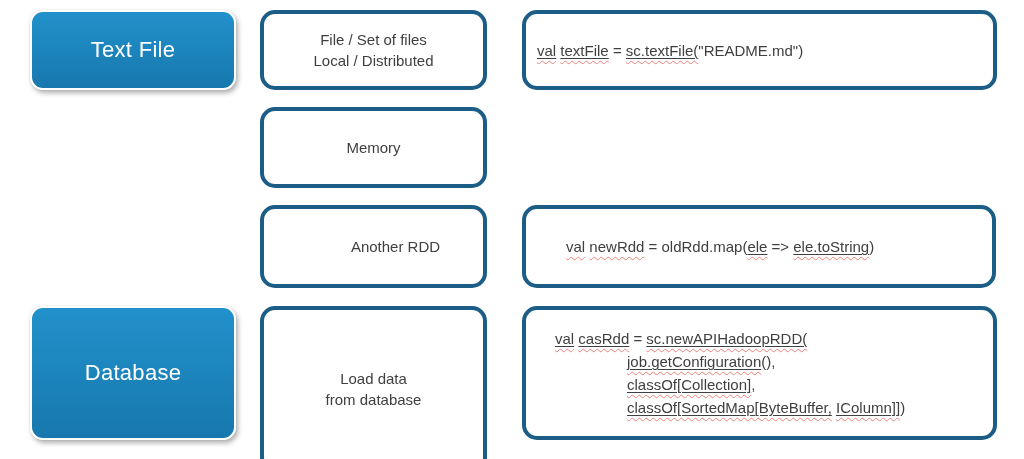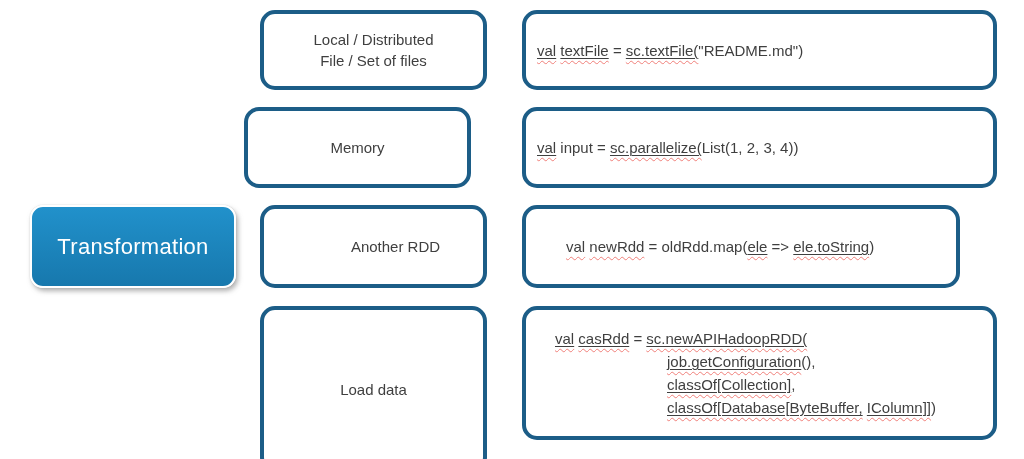--- a/index.html
+++ b/index.html
@@ -25,80 +25,79 @@
   }
   .outline-box{
     background:#ffffff;
     border:4px solid var(--border);
     border-radius:15px;
     display:flex;align-items:center;
   }
   .desc-box{justify-content:center;text-align:center;color:var(--text);font-size:15px;line-height:21px;}
   .code-box{justify-content:flex-start;padding-left:11px;color:var(--text);font-size:15px;}
   .code-line{white-space:pre;line-height:23px;}
-  .code-line.indent{margin-left:112px;}
+  .code-line.indent{margin-left:72px;}
   .tk.sq{
     text-decoration-line:underline;
     text-decoration-style:wavy;
     text-decoration-color:var(--sq);
     text-decoration-thickness:1px;
     text-underline-offset:4px;
   }
   .tk-in.u{
     text-decoration-line:underline;
     text-decoration-style:solid;
     text-decoration-color:var(--text);
     text-decoration-thickness:1px;
     text-underline-offset:2px;
   }
 </style>
 </head>
 <body>
 
 <div class="canvas" id="canvas">
+    <div class="box label-box" style="left: 30px; width: 206px; top: 10px; height: 80px;">
+      <span>Text File</span>
+    </div>
     <div class="box outline-box desc-box" style="left: 260px; width: 227px; top: 10px; height: 80px;">
       <div style="width: 100%;">
+        <div>File / Set of files</div>
         <div>Local / Distributed</div>
-        <div>File / Set of files</div>
       </div>
     </div>
     <div class="box outline-box code-box" style="left: 522px; width: 475px; top: 10px; height: 80px;">
       <div>
         <div class="code-line"><span class="tk sq"><span class="tk-in u">val</span></span><span class="tk"><span class="tk-in"> </span></span><span class="tk sq"><span class="tk-in u">textFile</span></span><span class="tk"><span class="tk-in"> = </span></span><span class="tk sq"><span class="tk-in u">sc.textFile(</span></span><span class="tk"><span class="tk-in">"README.md")</span></span></div>
       </div>
     </div>
-    <div class="box outline-box desc-box" style="left: 244px; width: 227px; top: 107px; height: 81px;">
+    <div class="box outline-box desc-box" style="left: 260px; width: 227px; top: 107px; height: 81px;">
       <div style="width: 100%;">
         <div>Memory</div>
       </div>
-    </div>
-    <div class="box outline-box code-box" style="left: 522px; width: 475px; top: 107px; height: 81px;">
-      <div>
-        <div class="code-line"><span class="tk sq"><span class="tk-in u">val</span></span><span class="tk"><span class="tk-in"> input = </span></span><span class="tk sq"><span class="tk-in u">sc.parallelize(</span></span><span class="tk"><span class="tk-in">List(1, 2, 3, 4))</span></span></div>
-      </div>
-    </div>
-    <div class="box label-box" style="left: 30px; width: 206px; top: 205px; height: 83px;">
-      <span>Transformation</span>
     </div>
     <div class="box outline-box desc-box" style="left: 260px; width: 227px; top: 205px; height: 83px;">
       <div style="width: 100%; margin-left: 44px;">
         <div>Another RDD</div>
       </div>
     </div>
-    <div class="box outline-box code-box" style="left: 522px; width: 438px; top: 205px; height: 83px; padding-left: 40px;">
+    <div class="box outline-box code-box" style="left: 522px; width: 474px; top: 205px; height: 83px; padding-left: 40px;">
       <div>
         <div class="code-line"><span class="tk sq"><span class="tk-in">val</span></span><span class="tk"><span class="tk-in"> </span></span><span class="tk sq"><span class="tk-in">newRdd</span></span><span class="tk"><span class="tk-in"> = oldRdd.map(</span></span><span class="tk sq"><span class="tk-in u">ele</span></span><span class="tk"><span class="tk-in"> =&gt; </span></span><span class="tk sq"><span class="tk-in u">ele.toString</span></span><span class="tk"><span class="tk-in">)</span></span></div>
       </div>
     </div>
+    <div class="box label-box" style="left: 30px; width: 206px; top: 306px; height: 134px;">
+      <span>Database</span>
+    </div>
     <div class="box outline-box desc-box" style="left: 260px; width: 227px; top: 306px; height: 166px;">
       <div style="width: 100%;">
         <div>Load data</div>
+        <div>from database</div>
       </div>
     </div>
     <div class="box outline-box code-box" style="left: 522px; width: 475px; top: 306px; height: 134px; padding-left: 29px;">
       <div>
         <div class="code-line"><span class="tk sq"><span class="tk-in u">val</span></span><span class="tk"><span class="tk-in"> </span></span><span class="tk sq"><span class="tk-in u">casRdd</span></span><span class="tk"><span class="tk-in"> = </span></span><span class="tk sq"><span class="tk-in u">sc.newAPIHadoopRDD(</span></span></div>
         <div class="code-line indent"><span class="tk sq"><span class="tk-in u">job.getConfiguration</span></span><span class="tk"><span class="tk-in">(),</span></span></div>
         <div class="code-line indent"><span class="tk sq"><span class="tk-in u">classOf[Collection]</span></span><span class="tk"><span class="tk-in">,</span></span></div>
-        <div class="code-line indent"><span class="tk sq"><span class="tk-in u">classOf[Database[ByteBuffer,</span></span><span class="tk"><span class="tk-in"> </span></span><span class="tk sq"><span class="tk-in u">IColumn]]</span></span><span class="tk"><span class="tk-in">)</span></span></div>
+        <div class="code-line indent"><span class="tk sq"><span class="tk-in u">classOf[SortedMap[ByteBuffer,</span></span><span class="tk"><span class="tk-in"> </span></span><span class="tk sq"><span class="tk-in u">IColumn]]</span></span><span class="tk"><span class="tk-in">)</span></span></div>
       </div>
     </div>
   </div>
 
 </body></html>

